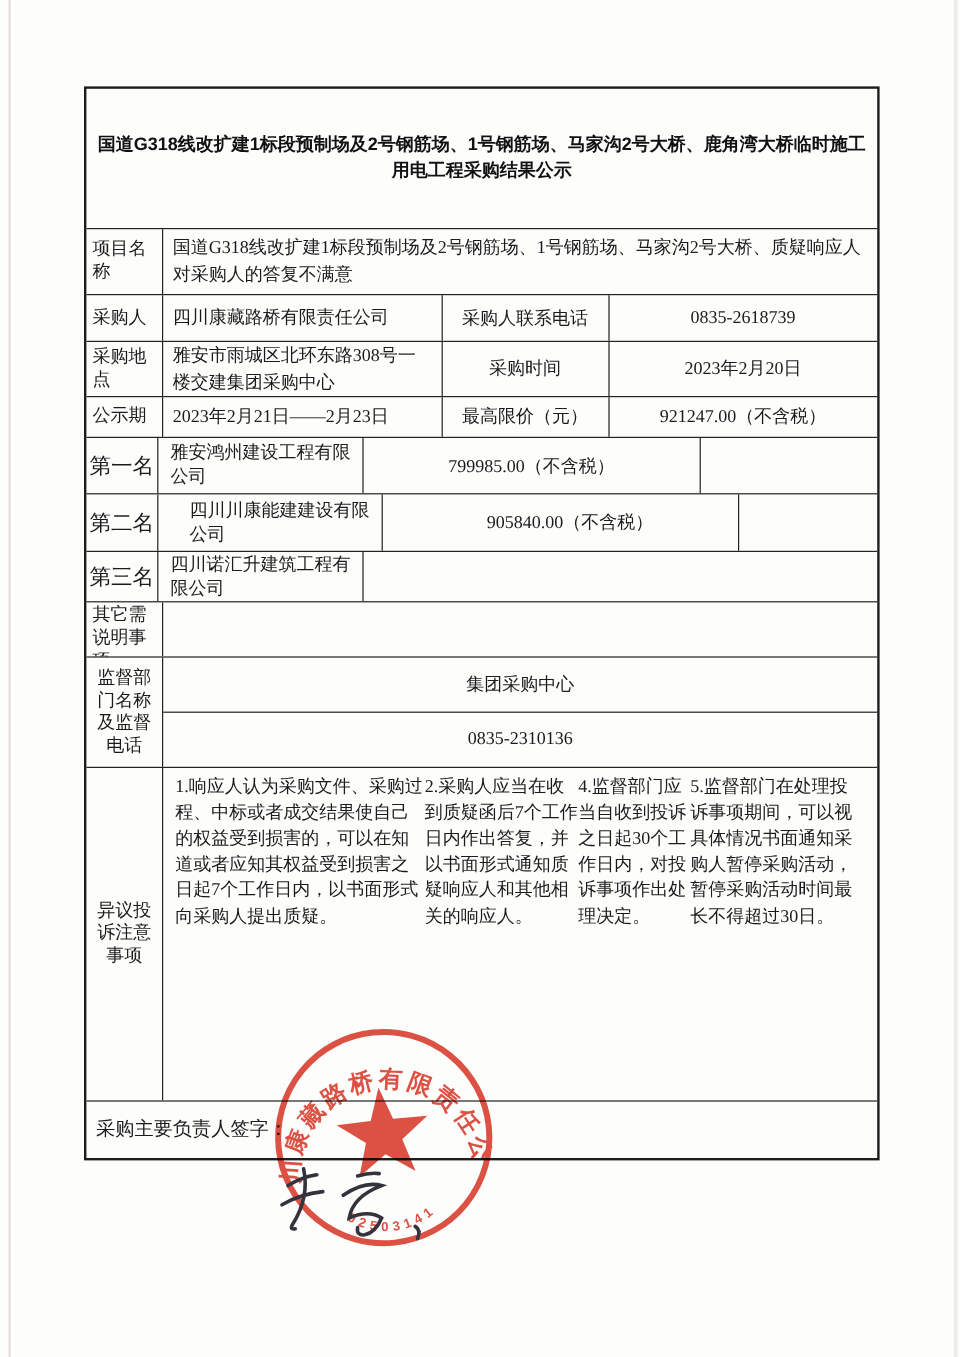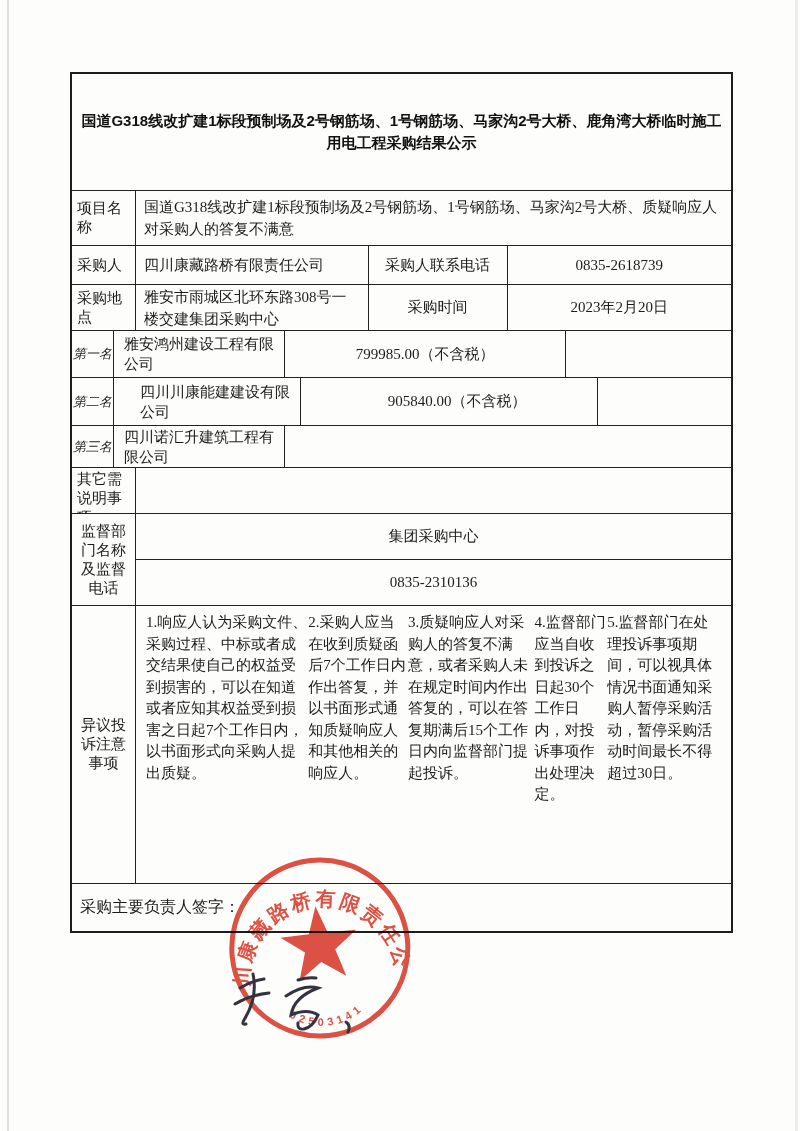--- a/index.html
+++ b/index.html
@@ -49,21 +49,21 @@
   .r-publicity { height:34px; }
   .r-cand-header { height:46px; }
   .r-cand1 { height:47px; }
   .r-cand2 { height:48px;gap:16px; }
   .r-cand3 { height:42px; }
   .r-other { height:46px; }
   .r-supervision { height:92px; }
   .r-objection { height:278px; }
   .r-signature { height:47px; }
   
-  .c-rank { width:42px; justify-content:center; text-align:center; font-size:13px;font-style:italic; }
+  .c-rank { width:60px; justify-content:center; text-align:center; font-size:18px; }
   .c-name { width:171px; font-size:15px; padding:2px 10px; line-height:20px; }
   .c-name.center-h { justify-content:center; text-align:center; padding:2px 4px; }
   .c-price { width:281px; justify-content:center; text-align:center; font-size:15px; }
   .c-remark { flex:1; justify-content:center; text-align:center; font-size:15px; }
   
   .sup-right { flex:1; display:flex; flex-direction:column; }
   .sup-sub { flex:1; display:flex; align-items:center; justify-content:center; font-size:15px; }
   .sup-sub.first { border-bottom:1.5px solid #222; }
   
   .obj-content {
@@ -107,20 +107,26 @@
       <div class="cell mid-val">0835-2618739</div>
     </div>
 
     <div class="row r-location">
       <div class="cell label">采购地点</div>
       <div class="cell val grow">雅安市雨城区北环东路308号一楼交建集团采购中心</div>
       <div class="cell mid-label">采购时间</div>
       <div class="cell mid-val">2023年2月20日</div>
     </div>
 
+    <div class="row r-publicity">
+      <div class="cell label">公示期</div>
+      <div class="cell val grow">2023年2月21日——2月23日</div>
+      <div class="cell mid-label">最高限价（元）</div>
+      <div class="cell mid-val">921247.00（不含税）</div>
+    </div>
 
 
     <div class="row r-cand1">
       <div class="cell c-rank">第一名</div>
       <div class="cell c-name">雅安鸿州建设工程有限公司</div>
       <div class="cell c-price">799985.00（不含税）</div>
       <div class="cell c-remark"></div>
     </div>
 
     <div class="row r-cand2">
@@ -147,21 +153,20 @@
         <div class="sup-sub first">集团采购中心</div>
         <div class="sup-sub">0835-2310136</div>
       </div>
     </div>
 
     <div class="row r-objection">
       <div class="cell label center">异议投诉注意事项</div>
       <div class="obj-content">
         <span class="obj-line">1.响应人认为采购文件、采购过程、中标或者成交结果使自己的权益受到损害的，可以在知道或者应知其权益受到损害之日起7个工作日内，以书面形式向采购人提出质疑。</span>
         <span class="obj-line">2.采购人应当在收到质疑函后7个工作日内作出答复，并以书面形式通知质疑响应人和其他相关的响应人。</span>
-        <span class="obj-line">3.质疑响应人对采购人的答复不满意，或者采购人未在规定时间内作出答复的，可以在答复期满后15个工作日内向监督部门提起投诉。</span>
         <span class="obj-line">4.监督部门应当自收到投诉之日起30个工作日内，对投诉事项作出处理决定。</span>
         <span class="obj-line">5.监督部门在处理投诉事项期间，可以视具体情况书面通知采购人暂停采购活动，暂停采购活动时间最长不得超过30日。</span>
       </div>
     </div>
 
     <div class="row r-signature">
       <div class="cell sig-cell">采购主要负责人签字：</div>
     </div>
 
   </div>

